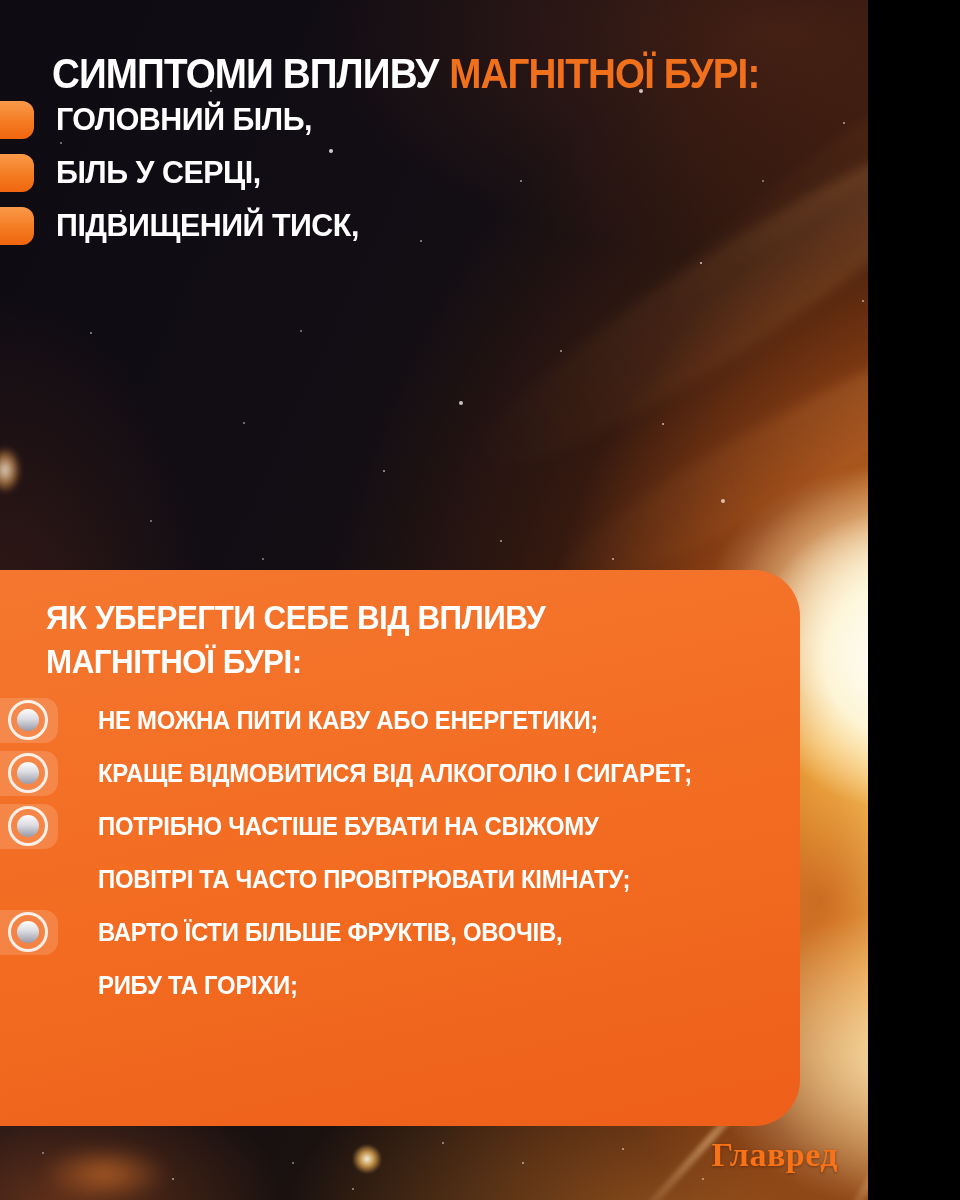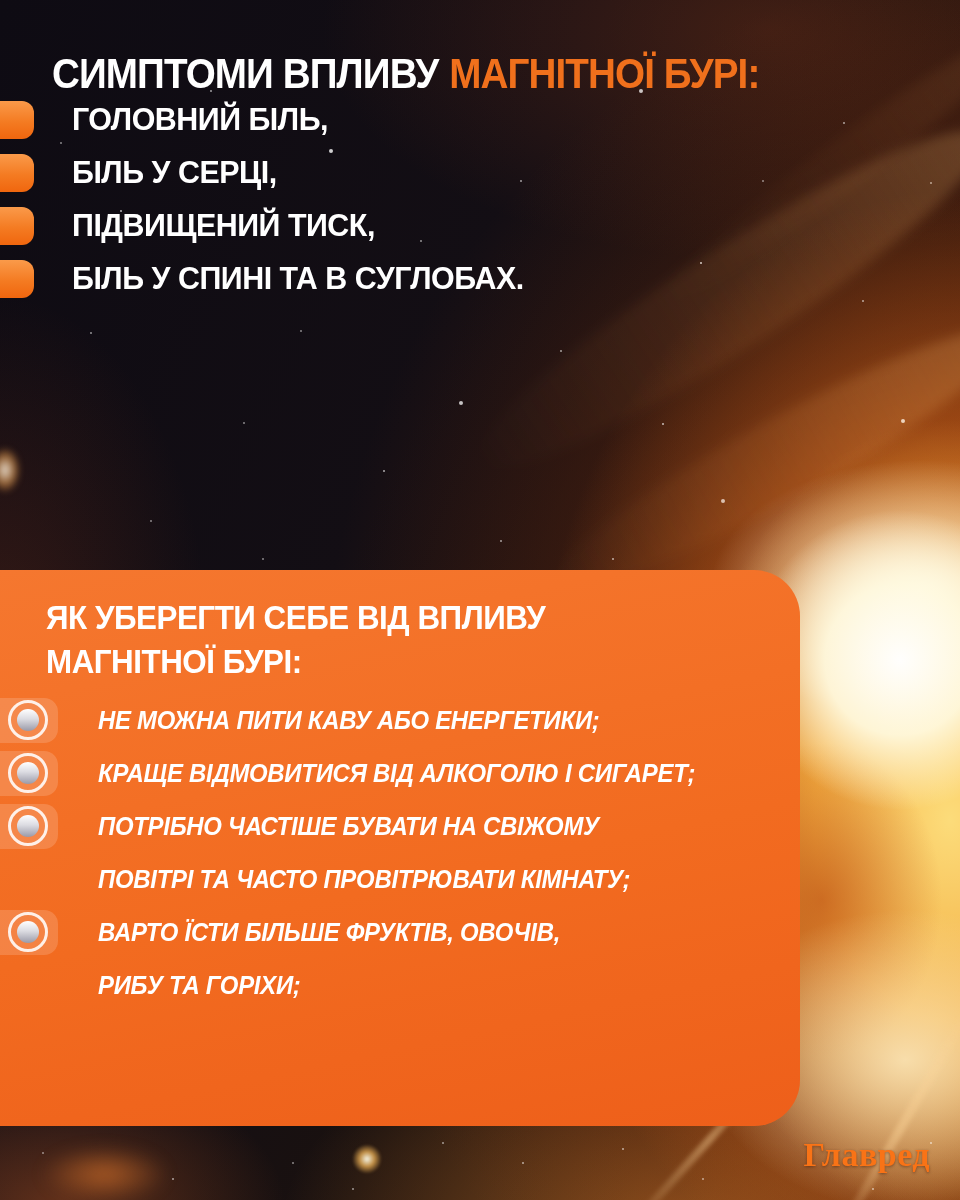--- a/index.html
+++ b/index.html
@@ -1,17 +1,17 @@
 <!DOCTYPE html>
 <html><head>
 <meta charset="utf-8">
 <style>
   html,body{margin:0;padding:0;background:#000;}
   body{width:960px;height:1200px;overflow:hidden;font-family:"Liberation Sans",sans-serif;}
-  .canvas{position:relative;width:960px;height:1200px;overflow:hidden;background:#0e0b13;}
+  .canvas{position:relative;width:868px;height:1200px;overflow:hidden;background:#0e0b13;}
 
   
   .bg{position:absolute;inset:0;z-index:0;background:
     radial-gradient(circle 150px at 900px 660px, rgba(255,255,255,.98) 0%, rgba(255,250,225,.92) 50%, rgba(255,244,190,0) 100%),
     radial-gradient(ellipse 210px 130px at 920px 590px, rgba(255,252,235,.9) 0%, rgba(255,244,190,0) 100%),
     radial-gradient(ellipse 200px 150px at 905px 1060px, rgba(255,240,200,.8) 0%, rgba(255,200,110,0) 100%),
     radial-gradient(ellipse 160px 210px at 822px 900px, rgba(176,58,10,.55) 0%, rgba(176,58,10,0) 75%),
     radial-gradient(ellipse 270px 400px at 950px 820px, rgba(255,228,130,.92) 0%, rgba(255,192,75,.8) 50%, rgba(255,170,60,0) 100%),
     radial-gradient(ellipse 430px 570px at 960px 760px, rgba(250,150,40,.85) 0%, rgba(235,110,25,.6) 45%, rgba(150,55,15,0) 100%),
     radial-gradient(ellipse 690px 760px at 1010px 720px, rgba(205,92,22,.55) 0%, rgba(130,48,14,.38) 55%, rgba(40,18,10,0) 100%),
@@ -62,33 +62,33 @@
     background:radial-gradient(ellipse,rgba(255,245,230,.9) 0%,rgba(255,170,80,.5) 45%,rgba(255,150,60,0) 75%);}
 
   
   .title{position:absolute;z-index:5;left:52px;top:22px;font-size:42px;font-weight:bold;
     letter-spacing:-1px;white-space:nowrap;transform:scaleX(.92);transform-origin:left center;}
   .title .t-white{color:#ffffff;}
   .title .t-orange{color:#f0701c;margin-left:12px;}
 
   
   .symptoms{position:absolute;z-index:5;left:0;top:93px;right:0;list-style:none;margin:0;padding:0;}
-  .symptoms li{position:relative;height:53px;display:flex;align-items:center;padding-left:72px;}
+  .symptoms li{position:relative;height:53px;display:flex;align-items:center;padding-left:56px;}
   .sym-bullet{position:absolute;left:0;top:calc(50% - 19px);width:34px;height:38px;
     border-radius:0 12px 12px 0;background:linear-gradient(180deg,#fa9a4a 0%,#f47b22 55%,#f0660e 100%);}
   .sym-text{display:inline-block;transform:scaleX(.95);transform-origin:left center;
     color:#fff;font-size:32px;font-weight:bold;letter-spacing:-.5px;white-space:nowrap;}
 
   
   .panel{position:absolute;z-index:5;left:0;top:570px;width:800px;height:556px;
     border-radius:0 46px 46px 0;box-sizing:border-box;padding:26px 20px 0 46px;
     background:linear-gradient(168deg,#f5772f 0%,#f26b20 55%,#ee5f1a 100%);}
   .panel-heading{color:#fff;font-size:33px;font-weight:bold;letter-spacing:-.5px;
     line-height:44px;white-space:pre-line;transform:scaleX(.95);transform-origin:left top;}
-  .advice{list-style:none;margin:10px 0 0 0;padding:0;font-style:italic;}
+  .advice{list-style:none;margin:10px 0 0 0;padding:0;}
   .advice li{position:relative;padding-left:52px;min-height:53px;margin:0;}
   .bullet-tab{position:absolute;left:-46px;top:4px;width:58px;height:45px;
     border-radius:0 14px 14px 0;background:rgba(255,255,255,.16);}
   .radio-icon{position:absolute;left:-38px;top:6px;width:34px;height:34px;
     border:3px solid rgba(255,255,255,.88);border-radius:50%;box-sizing:content-box;}
   .radio-icon::after{content:'';position:absolute;inset:6px;border-radius:50%;
     background:linear-gradient(180deg,#ffffff 0%,#dcdce2 45%,#9a9aa8 100%);}
   .adv-text{display:inline-block;transform:scaleX(.92);transform-origin:left top;
     color:#fff;font-size:26px;font-weight:bold;letter-spacing:-.3px;line-height:53px;white-space:pre-line;}
 
@@ -122,24 +122,20 @@
       <span class="sym-text">ГОЛОВНИЙ БІЛЬ,</span>
     </li>
     <li>
       <span class="sym-bullet"></span>
       <span class="sym-text">БІЛЬ У СЕРЦІ,</span>
     </li>
     <li>
       <span class="sym-bullet"></span>
       <span class="sym-text">ПІДВИЩЕНИЙ ТИСК,</span>
     </li>
-    <li>
-      <span class="sym-bullet"></span>
-      <span class="sym-text">БІЛЬ У СПИНІ ТА В СУГЛОБАХ.</span>
-    </li>
   </ul>
 
   <section class="panel">
     <div class="panel-heading">ЯК УБЕРЕГТИ СЕБЕ ВІД ВПЛИВУ
 МАГНІТНОЇ БУРІ:</div>
     <ul class="advice">
       <li>
         <span class="bullet-tab"></span>
         <span class="radio-icon"></span>
         <span class="adv-text">НЕ МОЖНА ПИТИ КАВУ АБО ЕНЕРГЕТИКИ;</span>

